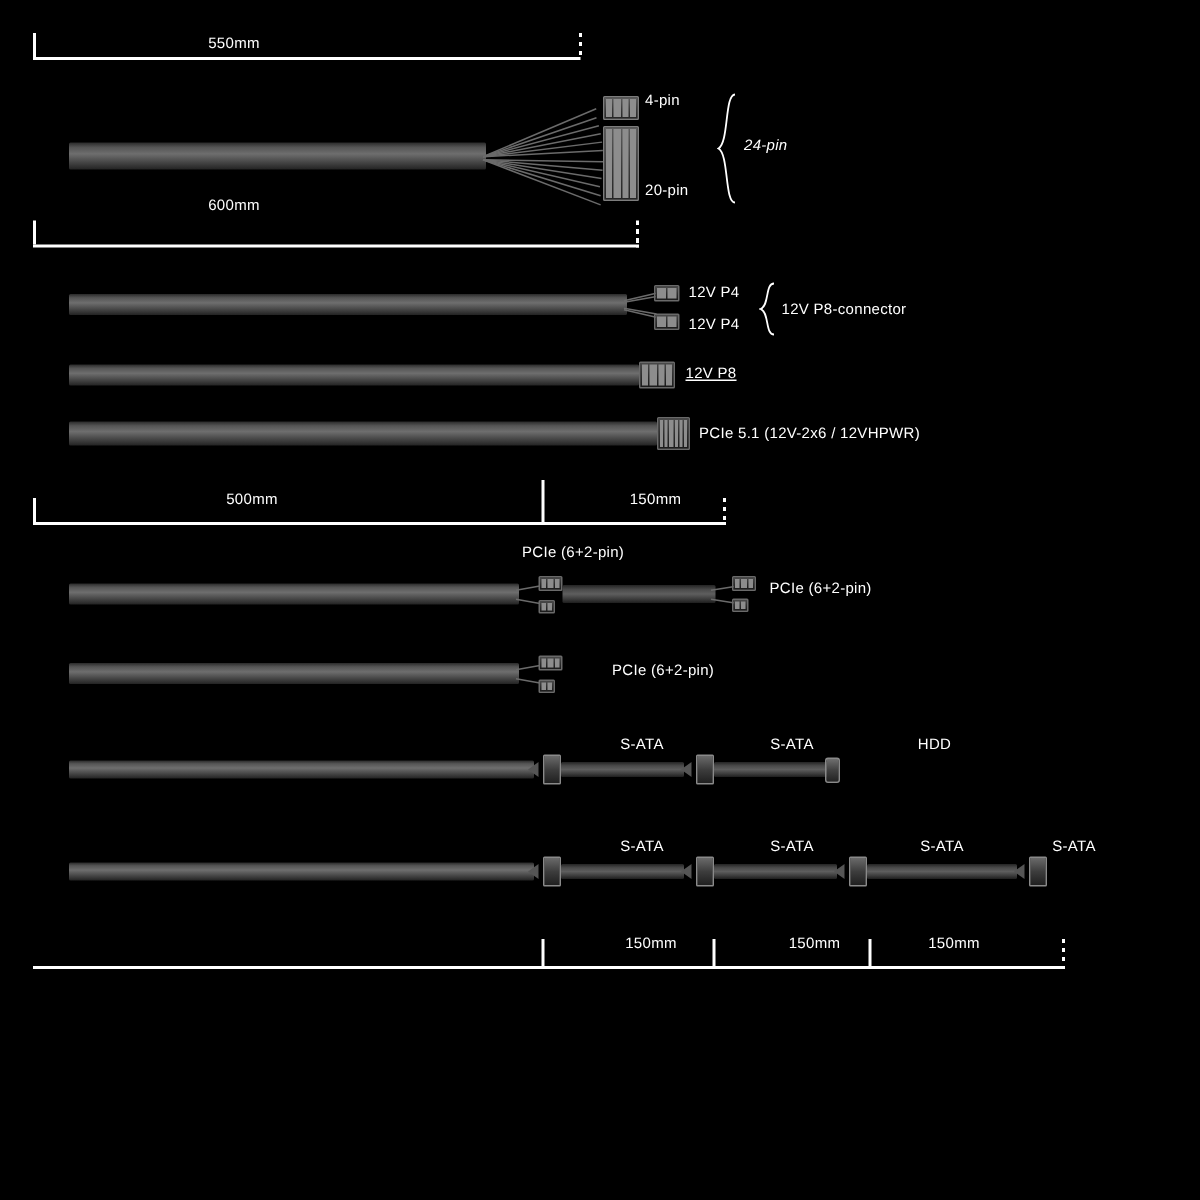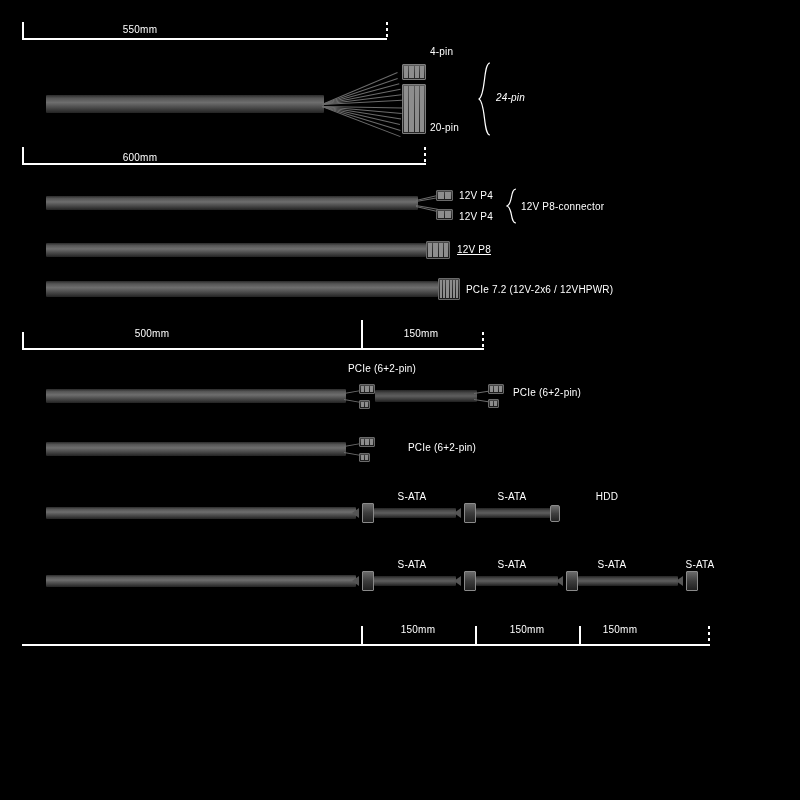--- a/index.html
+++ b/index.html
@@ -19,20 +19,21 @@
   .lbl {
     position: absolute;
     font-size: 10px;
     color: #ffffff;
     white-space: nowrap;
     letter-spacing: 0.2px;
   }
   .lbl.center {
     transform: translateX(-50%);
     text-align: center;
+    margin-left: 16px;
   }
   .dimline {
     position: absolute;
     height: 2px;
     background: #ffffff;
   }
   .tick {
     position: absolute;
     width: 2px;
     background: #ffffff;
@@ -166,34 +167,34 @@
 
   <div class="conn" style="left:402px; top:84px; width:24px; height:50px;">
     <div class="pins">
         <i></i>
         <i></i>
         <i></i>
         <i></i>
       </div>
   </div>
 
-  <div class="lbl" style="left:430px; top:46px;">4-pin</div>
+  <div class="lbl" style="left:430px; top:62px;">4-pin</div>
   <div class="lbl" style="left:430px; top:122px;text-align:right;">20-pin</div>
 
   <div class="brace" style="left:478px; top:62px;">
     <svg width="14" height="74" viewBox="0 0 14 74">
       <path d="M12 1 C5 1 8 33 1 37 C8 41 5 73 12 73" fill="none" stroke="#ffffff" stroke-width="1.2"></path>
     </svg>
   </div>
   <div class="lbl" style="left:496px; top:92px;font-style:italic;">24-pin</div>
 
   <div class="dimline" style="left:22px; top:163px; width:404px;"></div>
   <div class="tick" style="left:22px; top:147px; height:16px;"></div>
   <div class="tick dash" style="left:424px; top:147px; height:18px;"></div>
-  <div class="lbl center" style="left:140px; top:152px;">600mm</div>
+  <div class="lbl center" style="left:140px; top:132px;">600mm</div>
 
   <div class="cable" style="left:46px; top:196px; width:372px; height:14px;"></div>
   <div class="wire" style="left:416px; top:200px; width:22px; transform:rotate(-13deg);"></div>
   <div class="wire" style="left:416px; top:201px; width:22px; transform:rotate(-10deg);"></div>
   <div class="wire" style="left:416px; top:206px; width:22px; transform:rotate(13deg);"></div>
   <div class="wire" style="left:416px; top:205px; width:22px; transform:rotate(10deg);"></div>
 
   <div class="conn dark" style="left:436px; top:190px; width:17px; height:11px;">
     <div class="pins">
         <i></i>
@@ -232,21 +233,21 @@
   <div class="conn dark" style="left:438px; top:278px; width:22px; height:22px;">
     <div class="pins">
         <i></i>
         <i></i>
         <i></i>
         <i></i>
         <i></i>
         <i></i>
       </div>
   </div>
-  <div class="lbl" style="left:466px; top:284px;">PCIe 7.2 (12V-2x6 / 12VHPWR)</div>
+  <div class="lbl" style="left:466px; top:284px;">PCIe 5.1 (12V-2x6 / 12VHPWR)</div>
 
   <div class="dimline" style="left:22px; top:348px; width:340px;"></div>
   <div class="dimline" style="left:362px; top:348px; width:122px;"></div>
   <div class="tick" style="left:22px; top:332px; height:16px;"></div>
   <div class="tick" style="left:361px; top:320px; height:28px;"></div>
   <div class="tick dash" style="left:482px; top:332px; height:18px;"></div>
   <div class="lbl center" style="left:152px; top:328px;">500mm</div>
   <div class="lbl center" style="left:421px; top:328px;">150mm</div>
 
   <div class="lbl" style="left:348px; top:363px;">PCIe (6+2-pin)</div>

